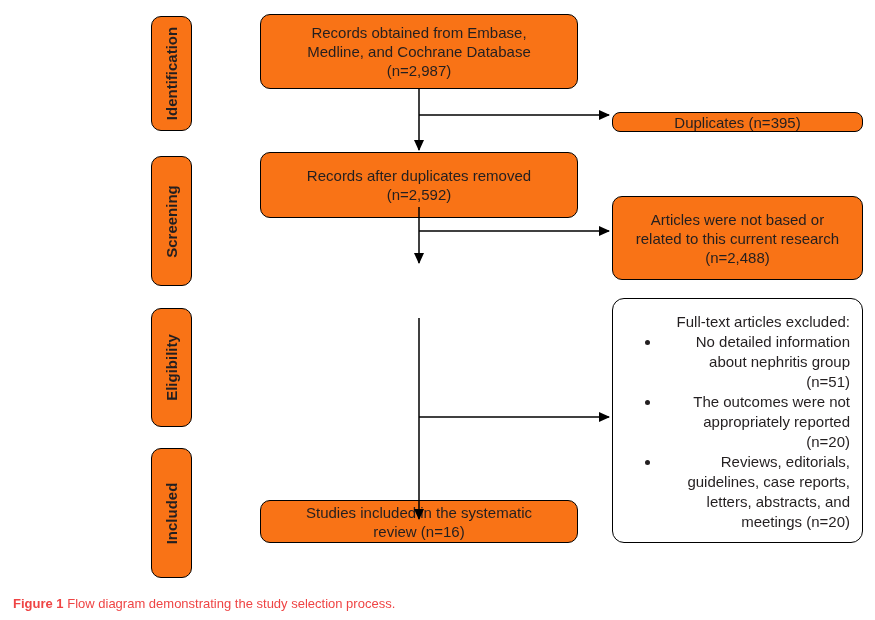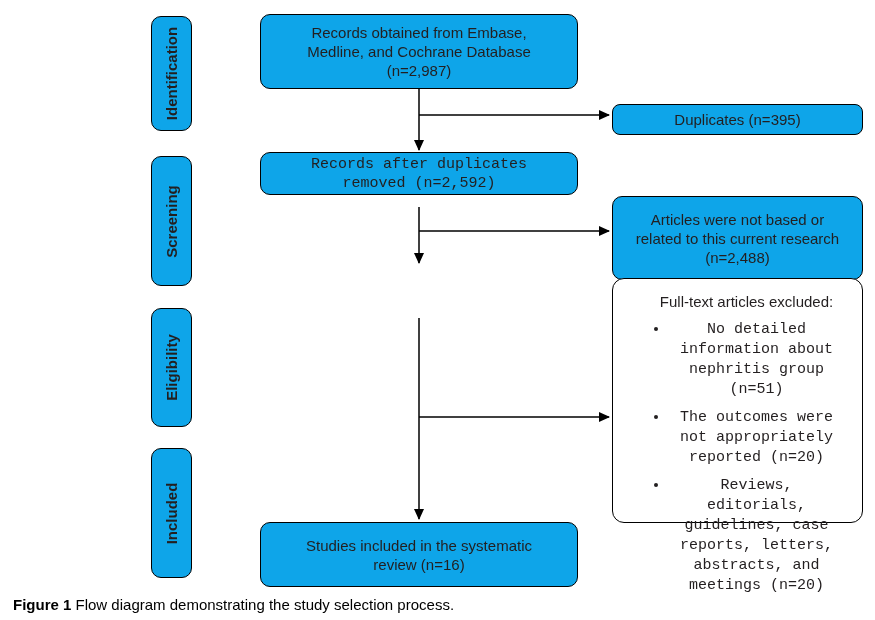--- a/index.html
+++ b/index.html
@@ -14,21 +14,21 @@
     background: #ffffff;
     font-family: "Liberation Sans", "DejaVu Sans", sans-serif;
     color: #231f20;
     overflow: hidden;
   }
   .box {
     position: absolute;
     box-sizing: border-box;
     border: 1.4px solid #000000;
     border-radius: 10px;
-    background: #0ea5e9;
+    background: #f97316;
     display: flex;
     align-items: center;
     justify-content: center;
     text-align: center;
     font-size: 15px;
     line-height: 19px;
   }
   .flow-box .inner { max-width: 250px; }
   .stage {
     left: 151px;
@@ -40,66 +40,66 @@
     font-weight: 700;
     font-size: 15px;
   }
   .stage-identification { top: 16px;  height: 115px; }
   .stage-screening      { top: 156px; height: 130px; }
   .stage-eligibility    { top: 308px; height: 119px; }
   .stage-included       { top: 448px; height: 130px; }
 
   .flow-box { left: 260px; width: 318px; }
   .flow-box-1 { top: 14px;  height: 75px; }
-  .flow-box-2 { top: 152px; height: 43px; font-family: Liberation Mono, monospace; }
+  .flow-box-2 { top: 152px; height: 66px; }
   .flow-box-3 { top: 265px; height: 53px; }
-  .flow-box-4 { top: 522px; height: 65px; }
+  .flow-box-4 { top: 500px; height: 43px; }
 
   .side-box { left: 612px; width: 251px; }
   .side-box .inner { max-width: 222px; }
-  .side-box-duplicates { top: 104px; height: 31px; border-radius: 8px; }
+  .side-box-duplicates { top: 112px; height: 20px; border-radius: 8px; }
   .side-box-notrelated { top: 196px; height: 84px; }
 
   .excl-box {
     position: absolute;
     box-sizing: border-box;
     left: 612px;
-    top: 278px;
+    top: 298px;
     width: 251px;
     height: 245px;
     border: 1.4px solid #000000;
     border-radius: 12px;
     background: #ffffff;
     font-size: 15px;
     line-height: 20px;
     padding: 13px 12px 8px 30px;
-    text-align: center;
+    text-align: right;
   }
   .excl-box .excl-title { margin: 0; }
   .excl-box ul {
     margin: 0;
     padding-left: 18px;
     list-style: disc outside;
   }
-  .excl-box li { margin: 8px; padding-left: 2px; font-family: Liberation Mono, monospace; }
+  .excl-box li { margin: 0; padding-left: 2px; }
 
   .arrows {
     position: absolute;
     left: 0; top: 0;
     width: 875px; height: 620px;
     pointer-events: none;
   }
   .arrows line { stroke: #000000; stroke-width: 1.5px; }
 
   .caption {
     position: absolute;
     left: 13px;
     top: 596px;
-    font-size: 15px;
-    color: #000000;
+    font-size: 13px;
+    color: #ef4444;
   }
   .caption .cap-label { font-weight: 700; }
 </style>
 </head>
 <body>
 
 <div class="canvas">
 
   <div class="box stage stage-identification">
     <span class="inner">Identification</span>

